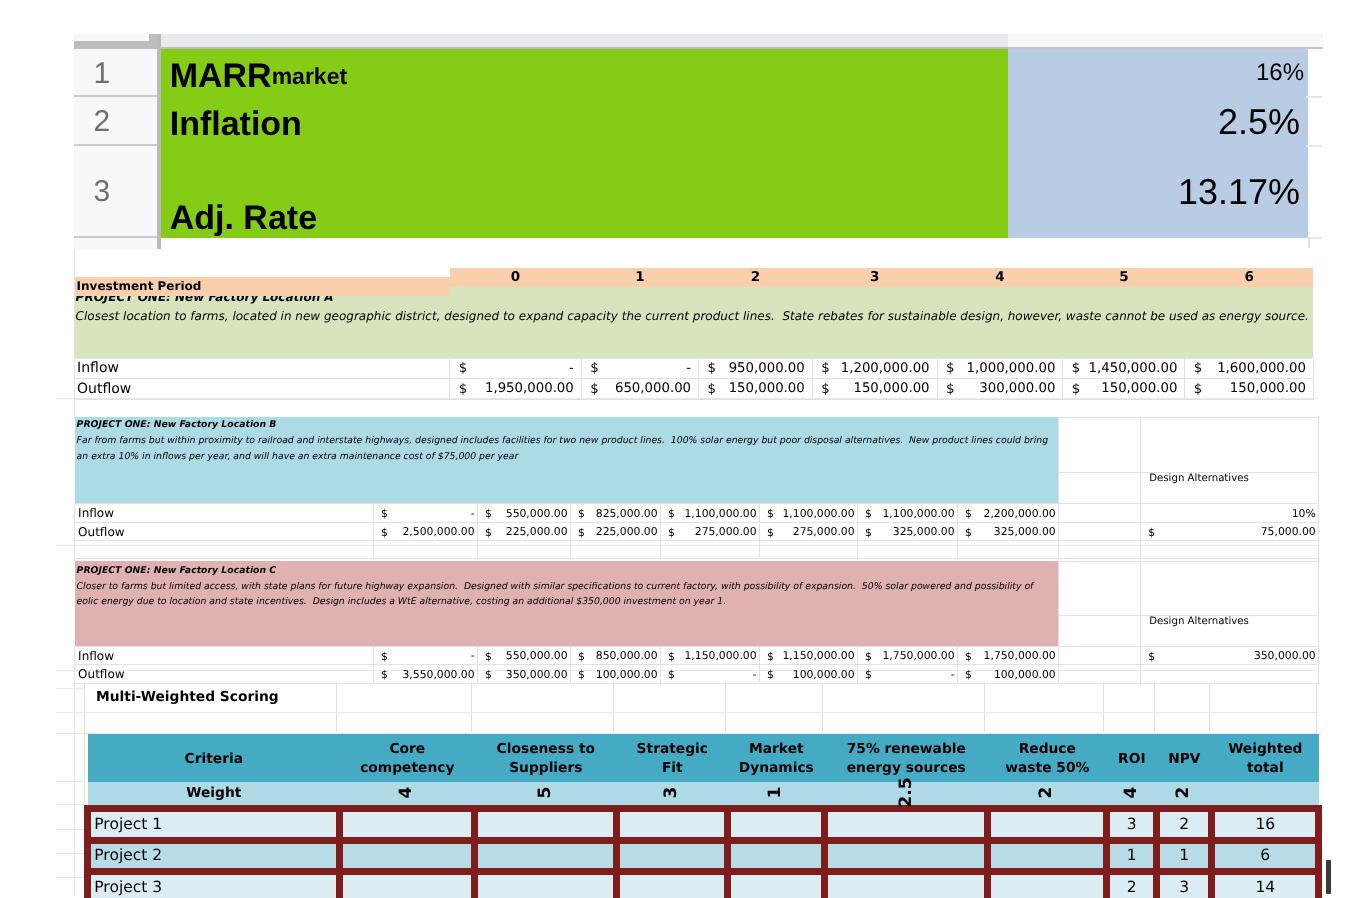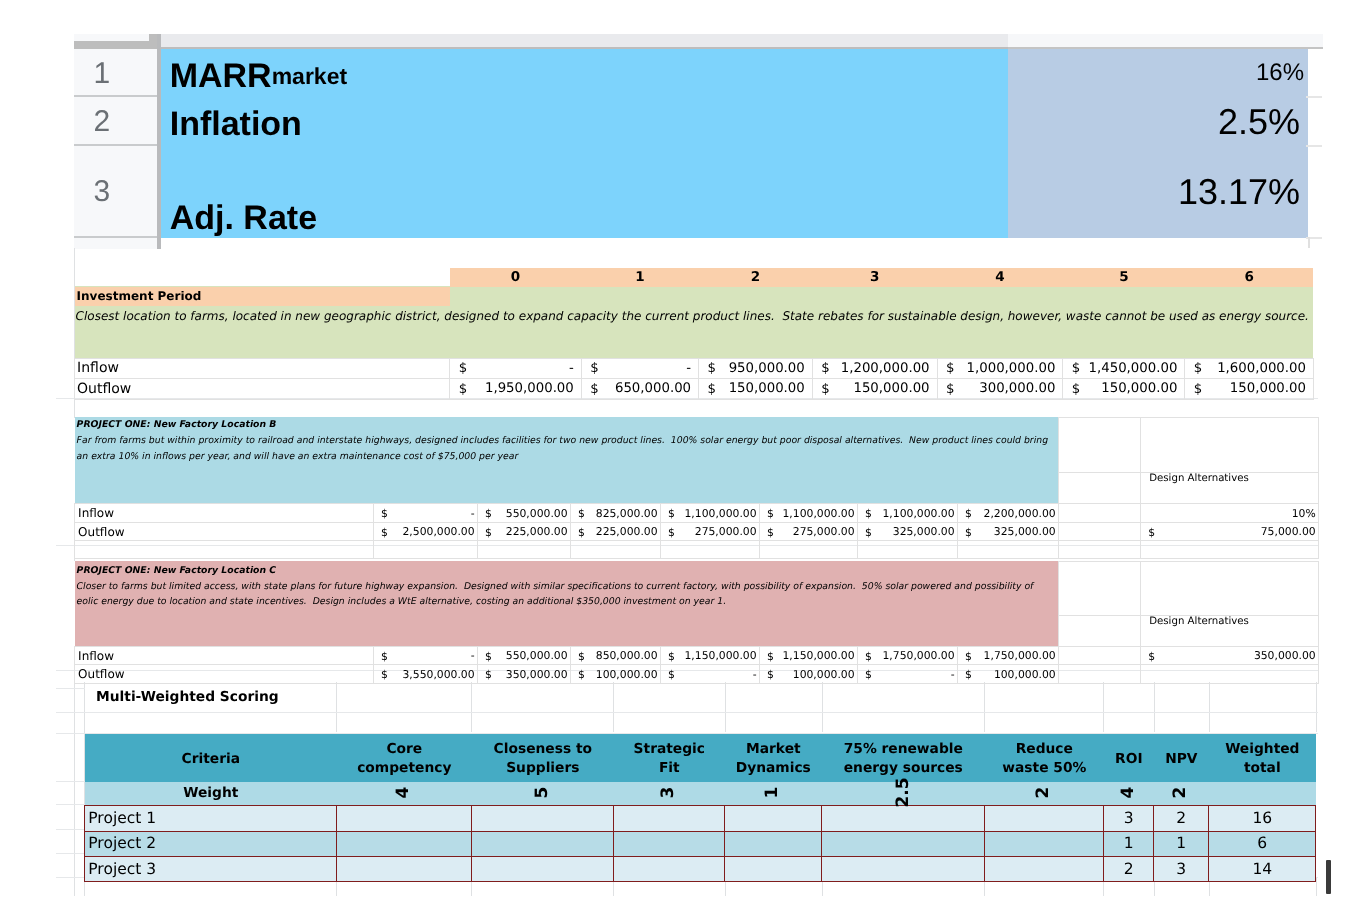--- a/index.html
+++ b/index.html
@@ -7,21 +7,21 @@
   body{width:1352px;height:898px;overflow:hidden;
        font-family:"DejaVu Sans",sans-serif;-webkit-font-smoothing:antialiased;text-rendering:geometricPrecision;}
   .sheet{position:absolute;left:0;top:0;width:1352px;height:898px;}
   .colhdr{position:absolute;background:#f6f7f9;}
   .rowhdr{position:absolute;background:#f7f8fa;color:#6b7075;
           font-family:"Liberation Sans",sans-serif;font-size:30px;
           display:flex;align-items:center;justify-content:center;
           padding-right:27px;padding-top:3px;
           border-bottom:2px solid #c9cbcd;box-sizing:border-box;}
   .topcell{position:absolute;box-sizing:border-box;display:flex;align-items:center;}
-  .toplabel{background:#7dd3fc;color:#000;font-weight:bold;padding-top:6px;}
+  .toplabel{background:#84cc16;color:#000;font-weight:bold;padding-top:6px;}
   .topvalue{background:#b8cce4;color:#000;justify-content:flex-end;}
   .marr-main{font-size:34px;font-weight:bold;font-family:"Liberation Sans",sans-serif;}
   .marr-sub{font-size:23px;font-weight:bold;font-family:"Liberation Sans",sans-serif;}
   
   .score{position:absolute;border-collapse:collapse;table-layout:fixed;}
   .score td{padding:0;margin:0;font-size:12.5px;color:#000;
             border:1px solid #cfd4d8;overflow:hidden;}
   .rot{display:inline-block;transform:rotate(-90deg);font-weight:bold;}
   #gridlines i{position:absolute;display:block;}
   #gridlines i.gv{width:1px;background:#dfe1e3;}
@@ -50,21 +50,21 @@
   #tv1{left:1008px; top:49px;  width:300px; height:48px; padding-right:4px; font-size:24px; font-family:"Liberation Sans",sans-serif;}
   #tv2{left:1008px; top:97px;  width:300px; height:49px; padding-right:8px; font-size:36px; font-family:"Liberation Sans",sans-serif;}
   #tv3{left:1008px; top:146px; width:300px; height:92px; padding-right:8px; font-size:36px; font-family:"Liberation Sans",sans-serif;}
   #vscroll{position:absolute;left:1326px;top:860px;width:5px;height:34px;
            background:#3a3a3a;border-radius:1px;}
 
   
   .ptab{position:absolute;border-collapse:collapse;table-layout:fixed;
         font-family:"DejaVu Sans",sans-serif;}
   .ptab td{padding:0;border:0;overflow:hidden;color:#000;}
-  .ptab td.band{font-weight:bold;font-size:12px;padding-left:2px;white-space:nowrap;vertical-align:middle;line-height:19px;position:relative;top:20px;margin-left:47px;}
+  .ptab td.band{font-weight:bold;font-size:12px;padding-left:2px;white-space:nowrap;vertical-align:middle;line-height:19px;position:relative;top:10px;margin-left:47px;}
   .ptab td.period{font-weight:bold;font-size:13.5px;text-align:center;vertical-align:middle;line-height:19px;position:relative;top:1px;}
   .ptab td.dcell{font-weight:normal;font-style:italic;font-size:12px;line-height:19.6px;
          padding:2px 4px 0 1px;vertical-align:top;white-space:pre-wrap;}
   .ptab td.rlbl{font-size:14px;padding-left:2px;white-space:nowrap;vertical-align:middle;}
   .ptab td.money{font-size:13.3px;vertical-align:middle;position:relative;}
   .money .d{position:absolute;left:8.5px;top:50%;transform:translateY(-50%);}
   .money .v{display:block;text-align:right;padding-right:7px;}
   .ptab td.bx{border:1px solid #e1e1e1;}
   .ptab td.altcap{font-size:10.2px;padding-left:8px;padding-bottom:19px;vertical-align:bottom;white-space:nowrap;}
   #tabA{left:74.1px;top:266.5px;width:1239.6px;}
@@ -77,21 +77,21 @@
   #tabB td.dcell,#tabC td.dcell{font-size:9.3px;line-height:15.6px;padding:0px 3px 0 2px;}
 
   
   #scoretitle{position:absolute;left:96px;top:689px;font-family:"DejaVu Sans",sans-serif;
               font-weight:bold;font-size:13.8px;color:#000;}
   #tabS{left:84.3px;top:734px;width:1231.5px;font-family:"DejaVu Sans",sans-serif;}
   #tabS td{border:0;text-align:center;font-size:13.8px;font-weight:bold;
            line-height:19px;overflow:visible;}
   #tabS tr.hrow td{background:#45abc4;height:46.4px;vertical-align:middle;padding:2px 2px 0 2px;white-space:pre-line;}
   #tabS tr.wrow td{background:#aedae6;height:23px;vertical-align:middle;}
-  #tabS tr.prow td{height:24.3px;vertical-align:middle;font-weight:normal;font-size:15.5px;border:1px solid #7f1d1d;}
+  #tabS tr.prow td{height:24.3px;vertical-align:middle;font-weight:normal;font-size:15.5px;border:7px solid #7f1d1d;}
   #tabS tr.p1 td,#tabS tr.p3 td{background:#dcecf3;}
   #tabS tr.p2 td{background:#b7dce7;}
   #tabS td.pl{text-align:left;padding-left:3px;}
   .rot{display:inline-block;transform:rotate(-90deg);font-weight:bold;font-size:17px;line-height:17px;}
 </style>
 </head>
 <body>
 
 <div class="sheet" id="sheet">
 

